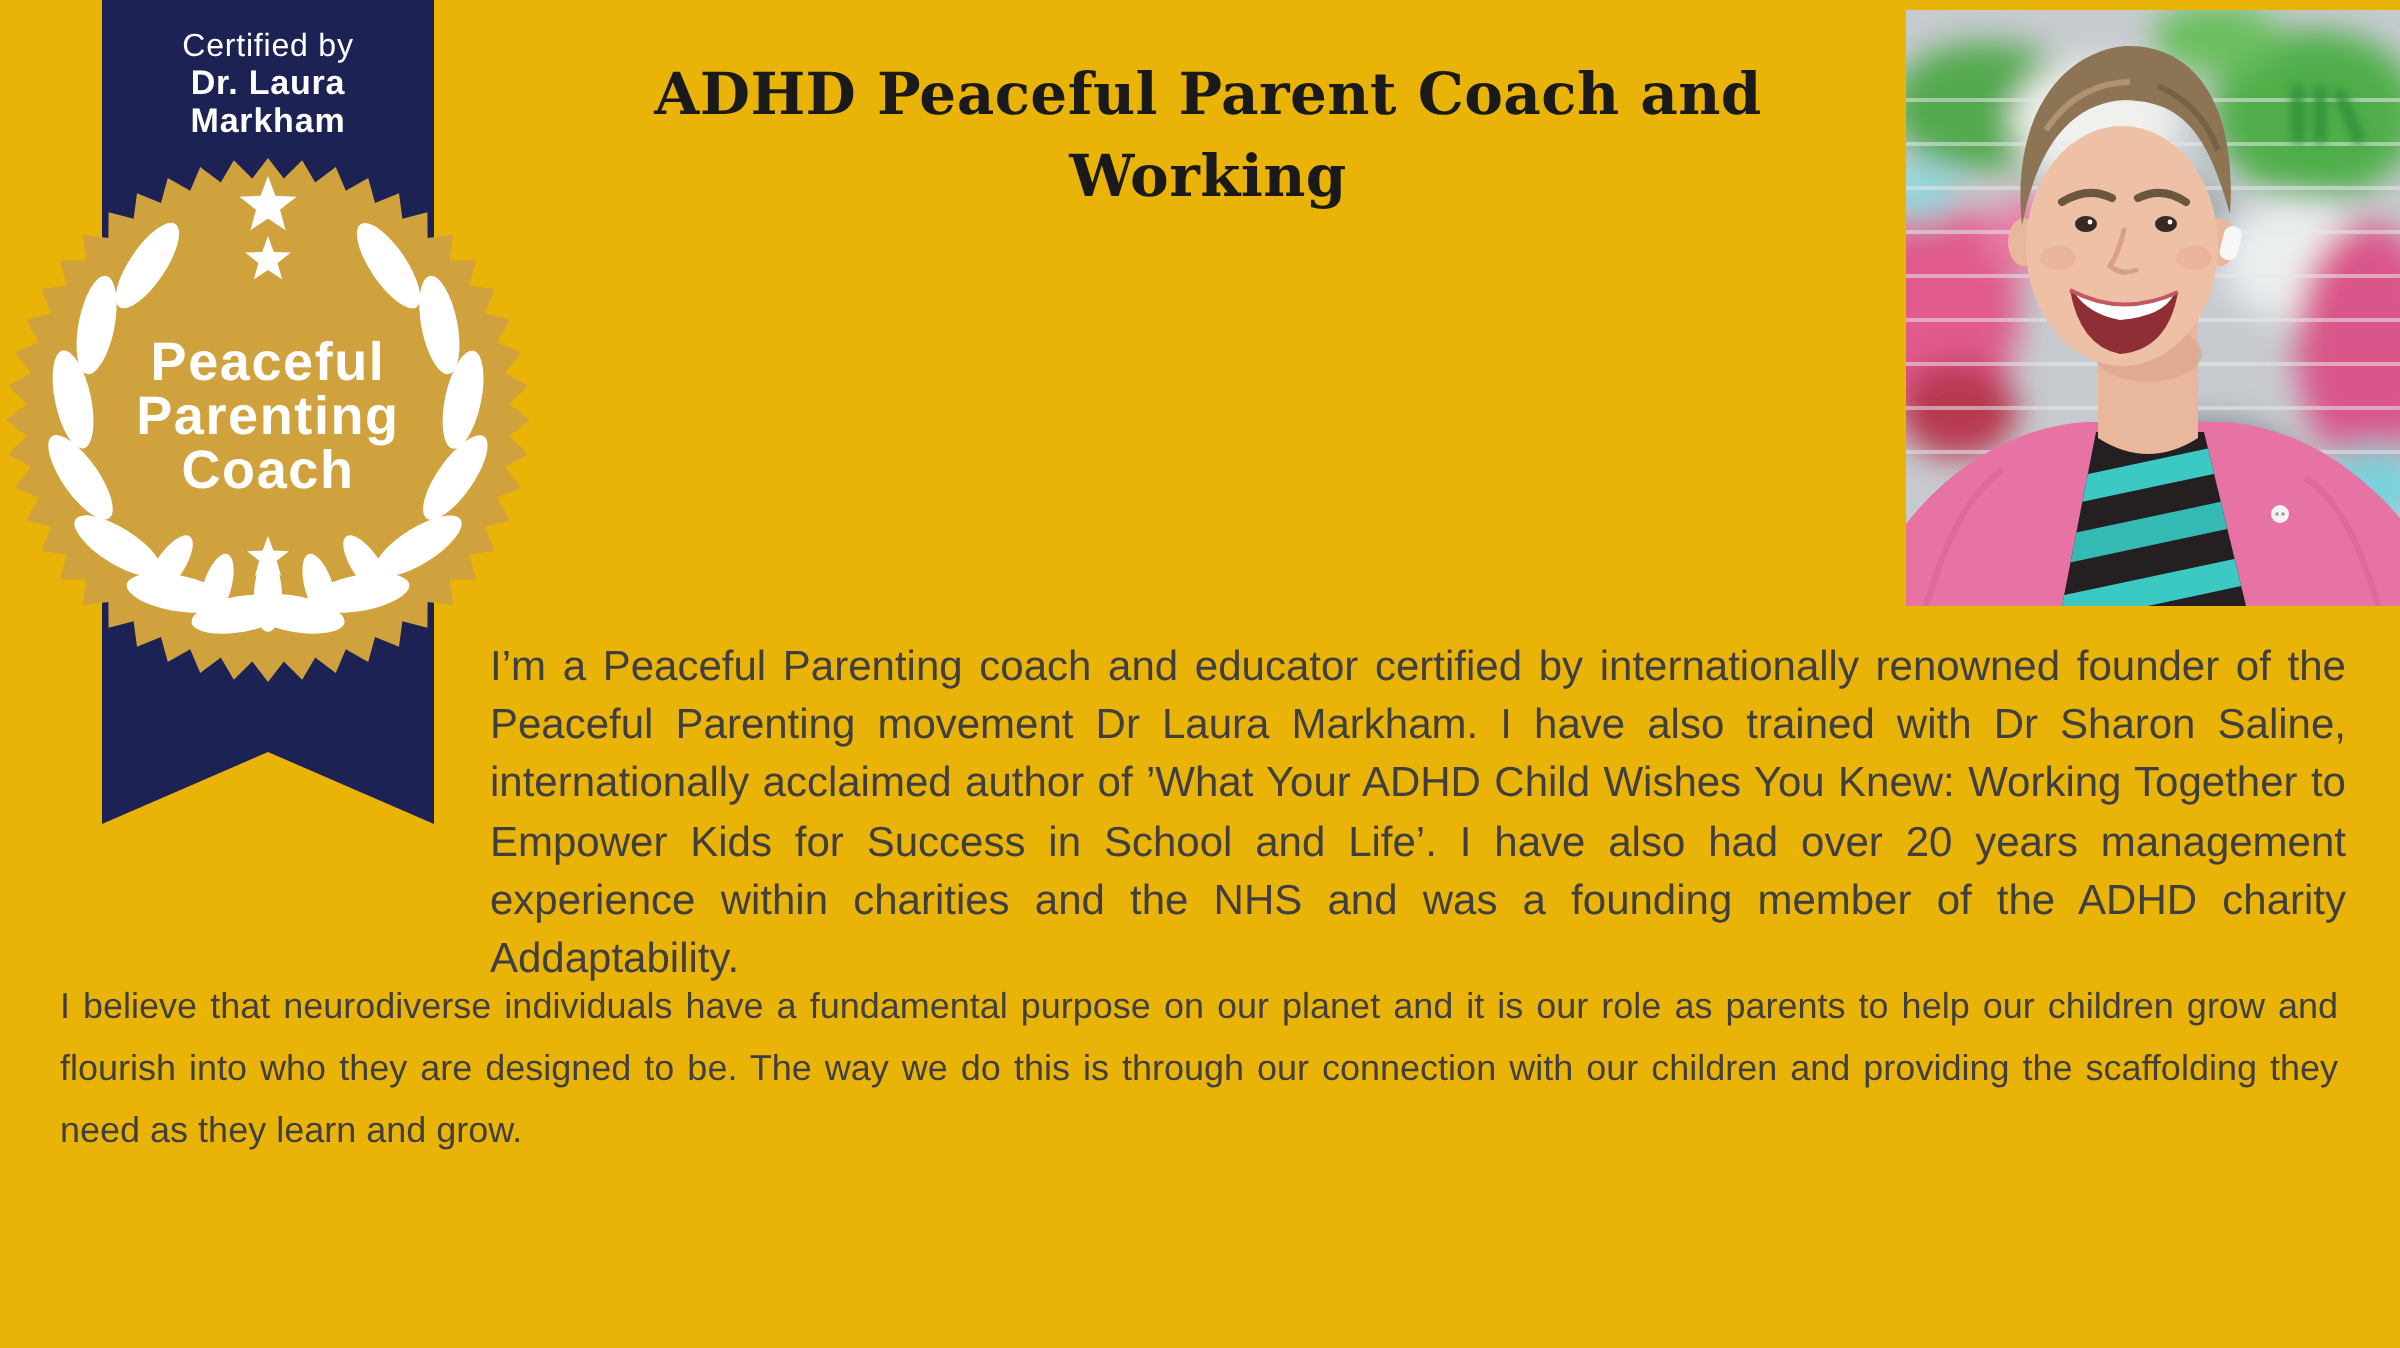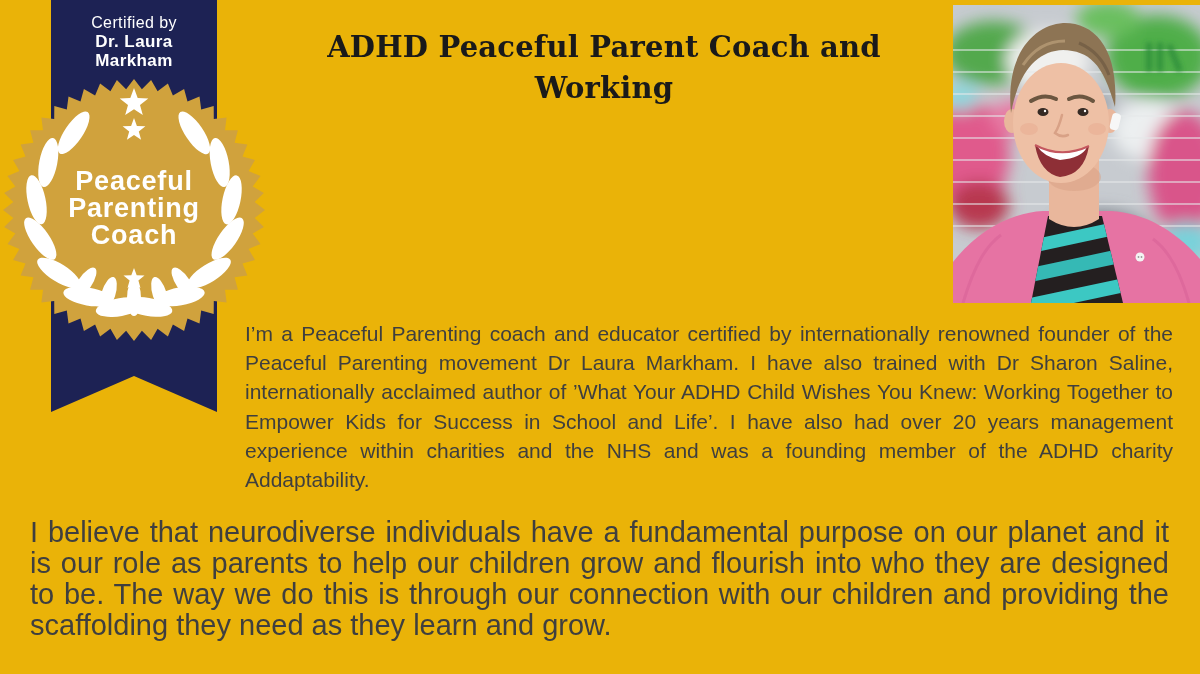--- a/index.html
+++ b/index.html
@@ -18,21 +18,21 @@
     text-align:center;font-family:"DejaVu Serif","Liberation Serif",serif;
     font-weight:700;font-size:29px;line-height:41px;color:#1a1a1a;letter-spacing:.2px;
   }
   .tl{display:block;}
   
   .photo{position:absolute;left:953px;top:5px;width:247px;height:298px;overflow:hidden;}
   
   .para{position:absolute;margin:0;color:#3f3f3f;}
   .p1{left:290px;top:156px;width:632px;font-size:21px;line-height:33.5px;}
   .p2{left:245px;top:319px;width:928px;font-size:21px;line-height:29.2px;text-align:justify;}
-  .p3{left:30px;top:517px;width:1139px;font-size:29px;line-height:31px;text-align:justify;}
+  .p3{left:30px;top:488px;width:1139px;font-size:18px;line-height:31px;text-align:justify;}
 </style>
 </head>
 <body>
 
 <div class="page">
 
   <svg class="badge" width="280" height="430" viewBox="0 0 280 430" aria-hidden="true">
     <polygon id="ribbon" points="51,0 217,0 217,412 134,376 51,412" fill="#1d2254"></polygon>
     <text class="rt1" x="134" y="28" text-anchor="middle">Certified by</text>
     <text class="rt2" x="134" y="47" text-anchor="middle">Dr. Laura</text>

